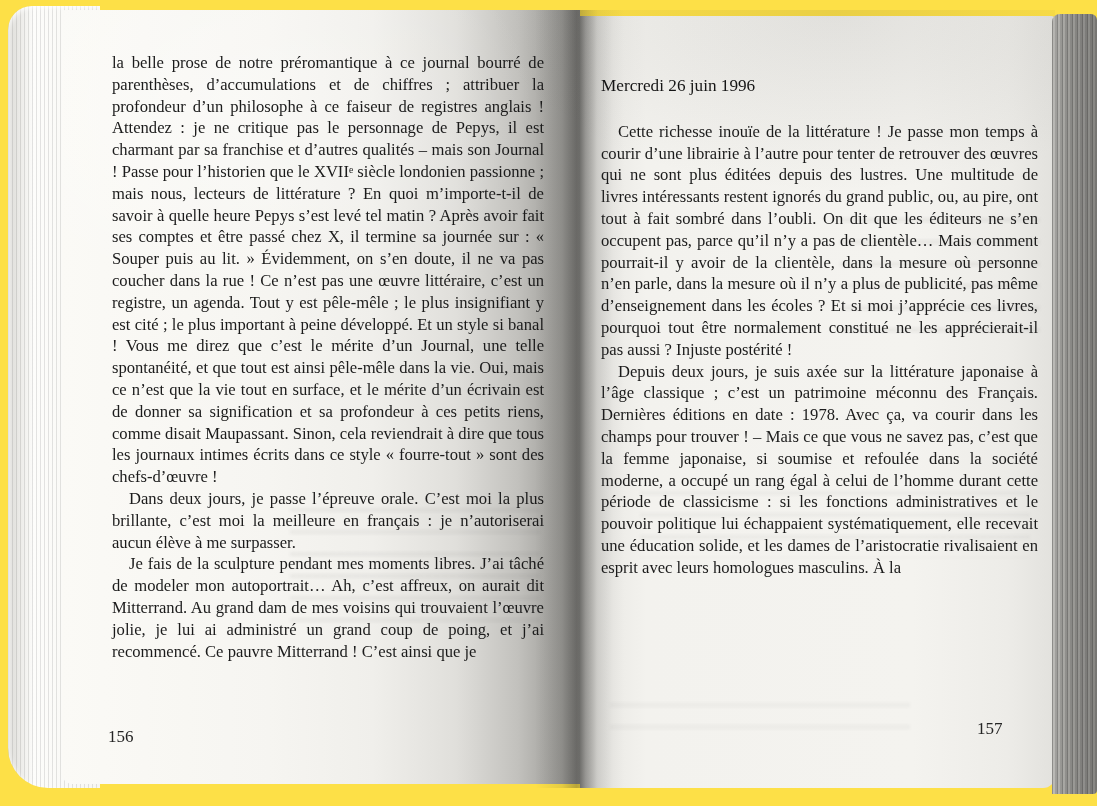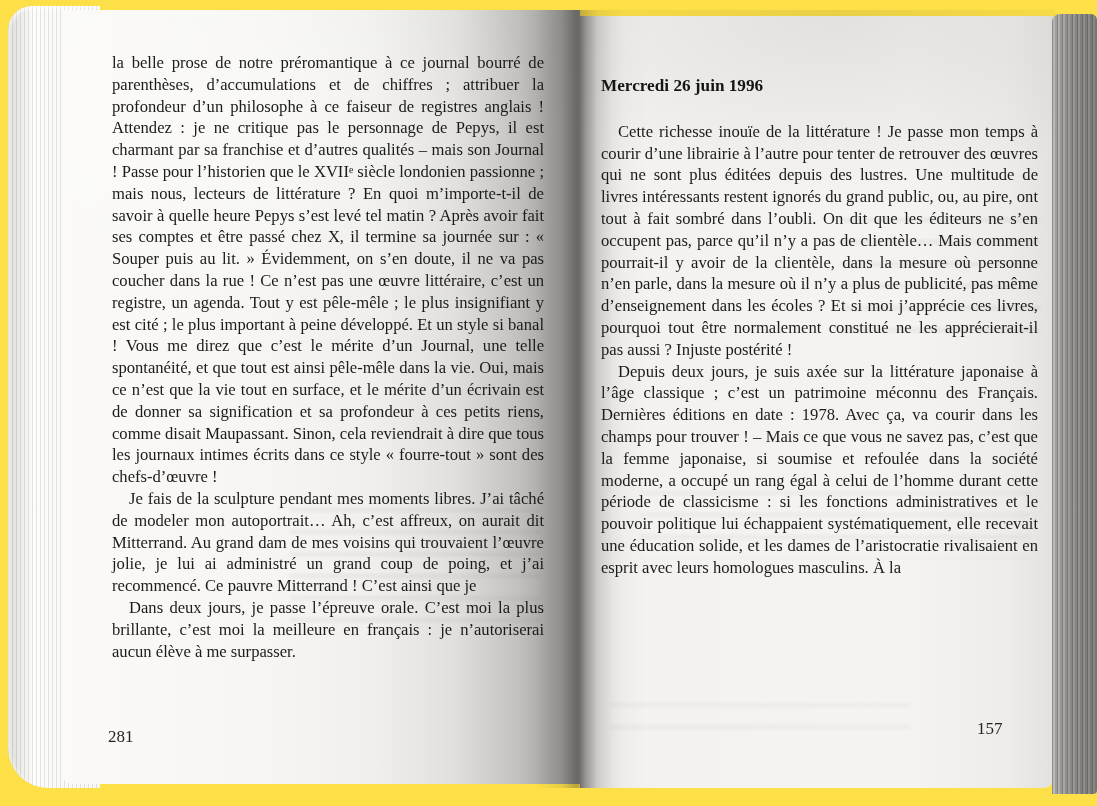--- a/index.html
+++ b/index.html
@@ -67,21 +67,21 @@
   .text-col {
     position: absolute; color: #1b1b1b;
     font-size: 16.6px; line-height: 21.8px;
     text-align: justify; text-align-last: left;
   }
   .text-left  { left: 112px; top: 52px; width: 432px; }
   .text-right { left: 601px; top: 52px; width: 437px; }
   .text-col p { margin: 0; }
   .text-col p.indent { text-indent: 17px; }
   .date-heading {
-    font-size: 17.2px; font-weight: bold; margin: 15px 0 20px 0;
+    font-size: 17.2px; font-weight: normal; margin: 15px 0 20px 0;
     text-align: left; color: #151515;
   }
   .text-right .date-heading { margin: 23px 0 24px 0; }
   .pagenum { position: absolute; font-size: 17px; color: #242424; }
   .pagenum-left  { left: 108px; top: 727px; }
   .pagenum-right { left: 977px; top: 719px; }
   
   .sheen {
     position: absolute; left: 62px; top: 10px; width: 993px; height: 778px;
     background:
@@ -102,26 +102,26 @@
   <div class="gutter"></div>
   <div class="sheen"></div>
 
   <div class="ghost ghost-l1"></div>
   <div class="ghost ghost-r1"></div>
   <div class="ghost ghost-r2"></div>
   <div class="ghost ghost-r3"></div>
 
   <div class="text-col text-left">
     <p>la belle prose de notre préromantique à ce journal bourré de parenthèses, d’accumulations et de chiffres ; attribuer la profondeur d’un philosophe à ce faiseur de registres anglais ! Attendez : je ne critique pas le personnage de Pepys, il est charmant par sa franchise et d’autres qualités – mais son Journal ! Passe pour l’historien que le XVIIᵉ siècle londonien passionne ; mais nous, lecteurs de littérature ? En quoi m’importe-t-il de savoir à quelle heure Pepys s’est levé tel matin ? Après avoir fait ses comptes et être passé chez X, il termine sa journée sur : « Souper puis au lit. » Évidemment, on s’en doute, il ne va pas coucher dans la rue ! Ce n’est pas une œuvre littéraire, c’est un registre, un agenda. Tout y est pêle-mêle ; le plus insignifiant y est cité ; le plus important à peine développé. Et un style si banal ! Vous me direz que c’est le mérite d’un Journal, une telle spontanéité, et que tout est ainsi pêle-mêle dans la vie. Oui, mais ce n’est que la vie tout en surface, et le mérite d’un écrivain est de donner sa signification et sa profondeur à ces petits riens, comme disait Maupassant. Sinon, cela reviendrait à dire que tous les journaux intimes écrits dans ce style « fourre-tout » sont des chefs-d’œuvre !</p>
+    <p class="indent">Dans deux jours, je passe l’épreuve orale. C’est moi la plus brillante, c’est moi la meilleure en français : je n’autoriserai aucun élève à me surpasser.</p>
     <p class="indent">Je fais de la sculpture pendant mes moments libres. J’ai tâché de modeler mon autoportrait… Ah, c’est affreux, on aurait dit Mitterrand. Au grand dam de mes voisins qui trouvaient l’œuvre jolie, je lui ai administré un grand coup de poing, et j’ai recommencé. Ce pauvre Mitterrand ! C’est ainsi que je</p>
-    <p class="indent">Dans deux jours, je passe l’épreuve orale. C’est moi la plus brillante, c’est moi la meilleure en français : je n’autoriserai aucun élève à me surpasser.</p>
   </div>
 
   <div class="text-col text-right">
     <h2 class="date-heading">Mercredi 26 juin 1996</h2>
     <p class="indent">Cette richesse inouïe de la littérature ! Je passe mon temps à courir d’une librairie à l’autre pour tenter de retrouver des œuvres qui ne sont plus éditées depuis des lustres. Une multitude de livres intéressants restent ignorés du grand public, ou, au pire, ont tout à fait sombré dans l’oubli. On dit que les éditeurs ne s’en occupent pas, parce qu’il n’y a pas de clientèle… Mais comment pourrait-il y avoir de la clientèle, dans la mesure où personne n’en parle, dans la mesure où il n’y a plus de publicité, pas même d’enseignement dans les écoles ? Et si moi j’apprécie ces livres, pourquoi tout être normalement constitué ne les apprécierait-il pas aussi ? Injuste postérité !</p>
     <p class="indent">Depuis deux jours, je suis axée sur la littérature japonaise à l’âge classique ; c’est un patrimoine méconnu des Français. Dernières éditions en date : 1978. Avec ça, va courir dans les champs pour trouver ! – Mais ce que vous ne savez pas, c’est que la femme japonaise, si soumise et refoulée dans la société moderne, a occupé un rang égal à celui de l’homme durant cette période de classicisme : si les fonctions administratives et le pouvoir politique lui échappaient systématiquement, elle recevait une éducation solide, et les dames de l’aristocratie rivalisaient en esprit avec leurs homologues masculins. À la</p>
   </div>
 
-  <div class="pagenum pagenum-left">281</div>
+  <div class="pagenum pagenum-left">156</div>
   <div class="pagenum pagenum-right">157</div>
 
 </div>
 
 </body></html>

